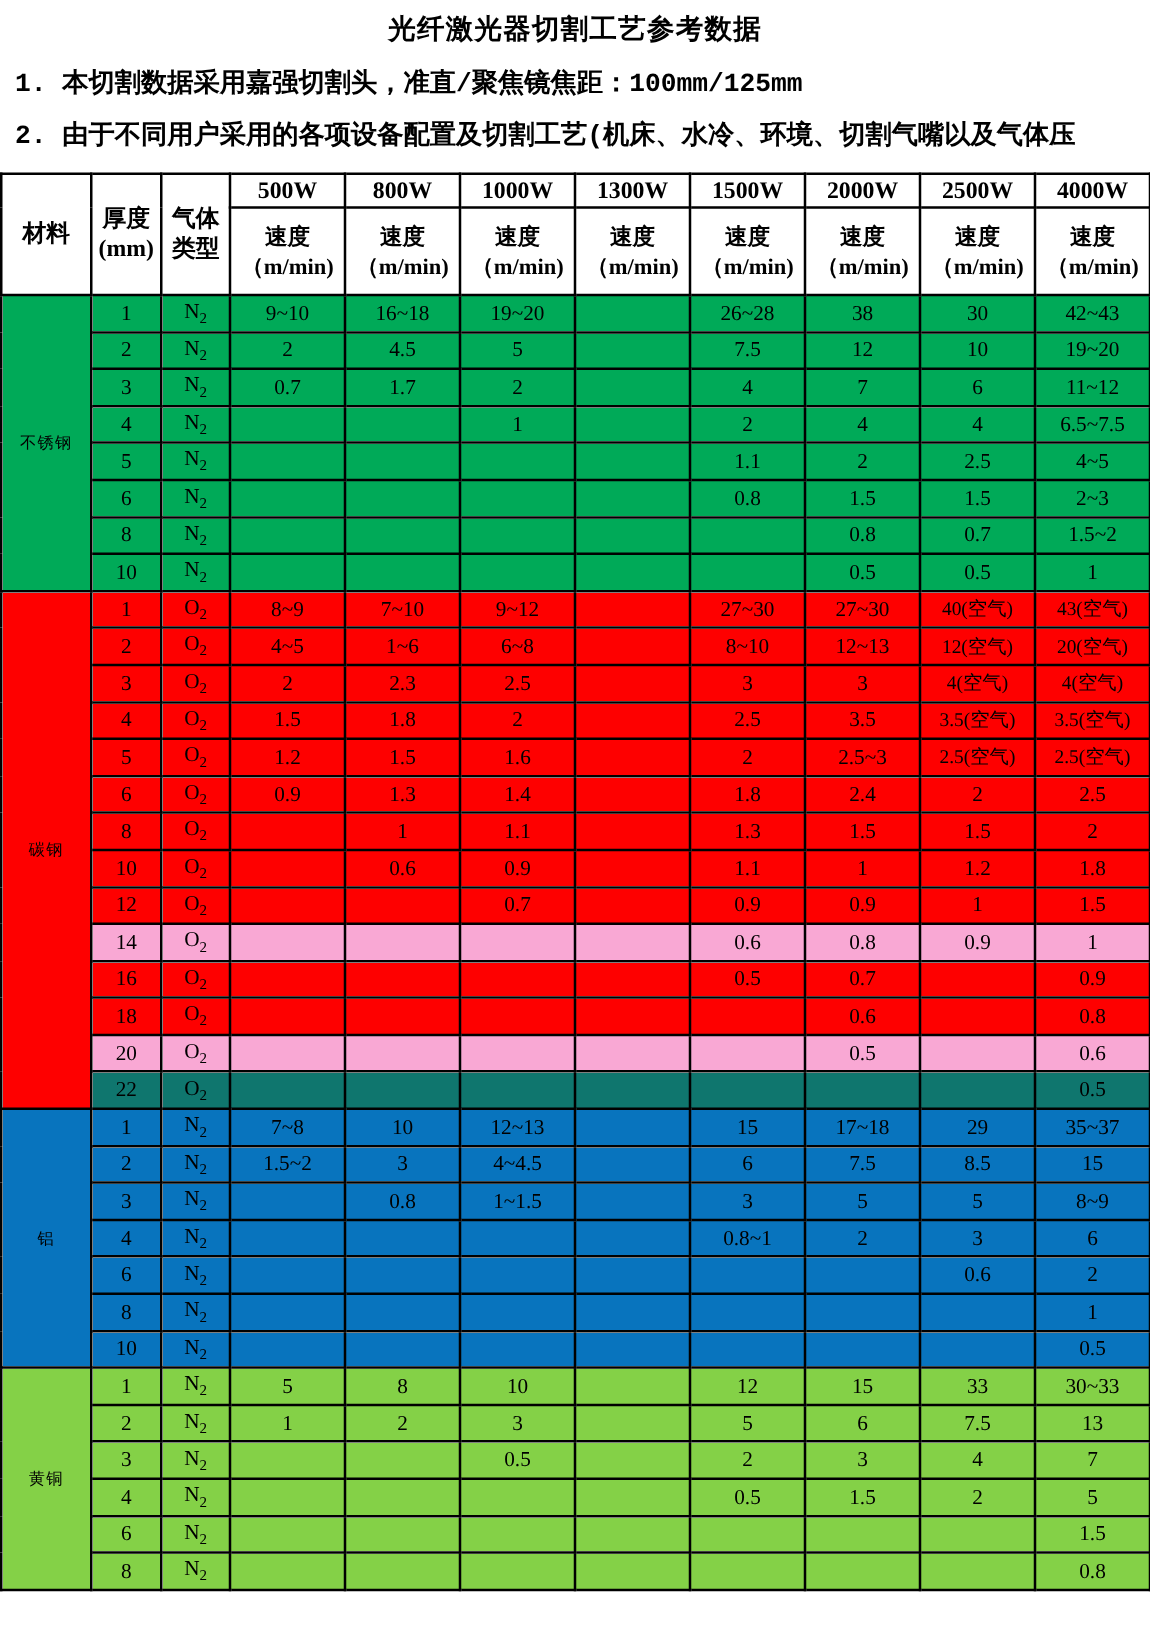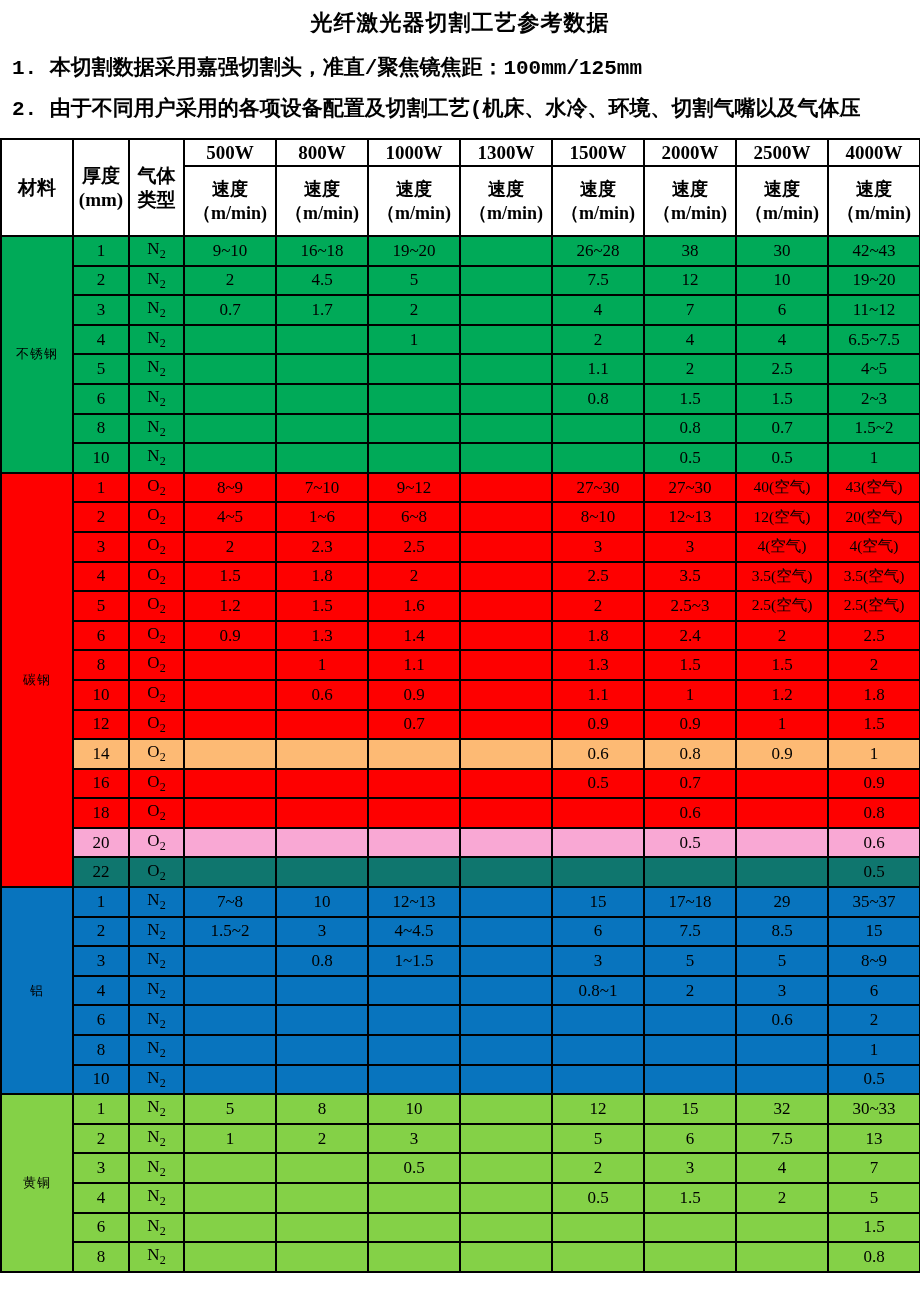--- a/index.html
+++ b/index.html
@@ -305,21 +305,21 @@
         <td class="gas-cell">O<sub>2</sub></td>
         <td class="speed-cell"></td>
         <td class="speed-cell"></td>
         <td class="speed-cell">0.7</td>
         <td class="speed-cell"></td>
         <td class="speed-cell">0.9</td>
         <td class="speed-cell">0.9</td>
         <td class="speed-cell">1</td>
         <td class="speed-cell">1.5</td>
       </tr>
-      <tr style="background-color: #fdba74;">
+      <tr style="background-color: #f9a8d4;">
         <td class="thickness-cell">14</td>
         <td class="gas-cell">O<sub>2</sub></td>
         <td class="speed-cell"></td>
         <td class="speed-cell"></td>
         <td class="speed-cell"></td>
         <td class="speed-cell"></td>
         <td class="speed-cell">0.6</td>
         <td class="speed-cell">0.8</td>
         <td class="speed-cell">0.9</td>
         <td class="speed-cell">1</td>
@@ -460,21 +460,21 @@
       <tr style="background-color: rgb(132, 209, 71);">
         <td class="material-cell" rowspan="6">黄铜</td>
         <td class="thickness-cell">1</td>
         <td class="gas-cell">N<sub>2</sub></td>
         <td class="speed-cell">5</td>
         <td class="speed-cell">8</td>
         <td class="speed-cell">10</td>
         <td class="speed-cell"></td>
         <td class="speed-cell">12</td>
         <td class="speed-cell">15</td>
-        <td class="speed-cell">32</td>
+        <td class="speed-cell">33</td>
         <td class="speed-cell">30~33</td>
       </tr>
       <tr style="background-color: rgb(132, 209, 71);">
         <td class="thickness-cell">2</td>
         <td class="gas-cell">N<sub>2</sub></td>
         <td class="speed-cell">1</td>
         <td class="speed-cell">2</td>
         <td class="speed-cell">3</td>
         <td class="speed-cell"></td>
         <td class="speed-cell">5</td>

